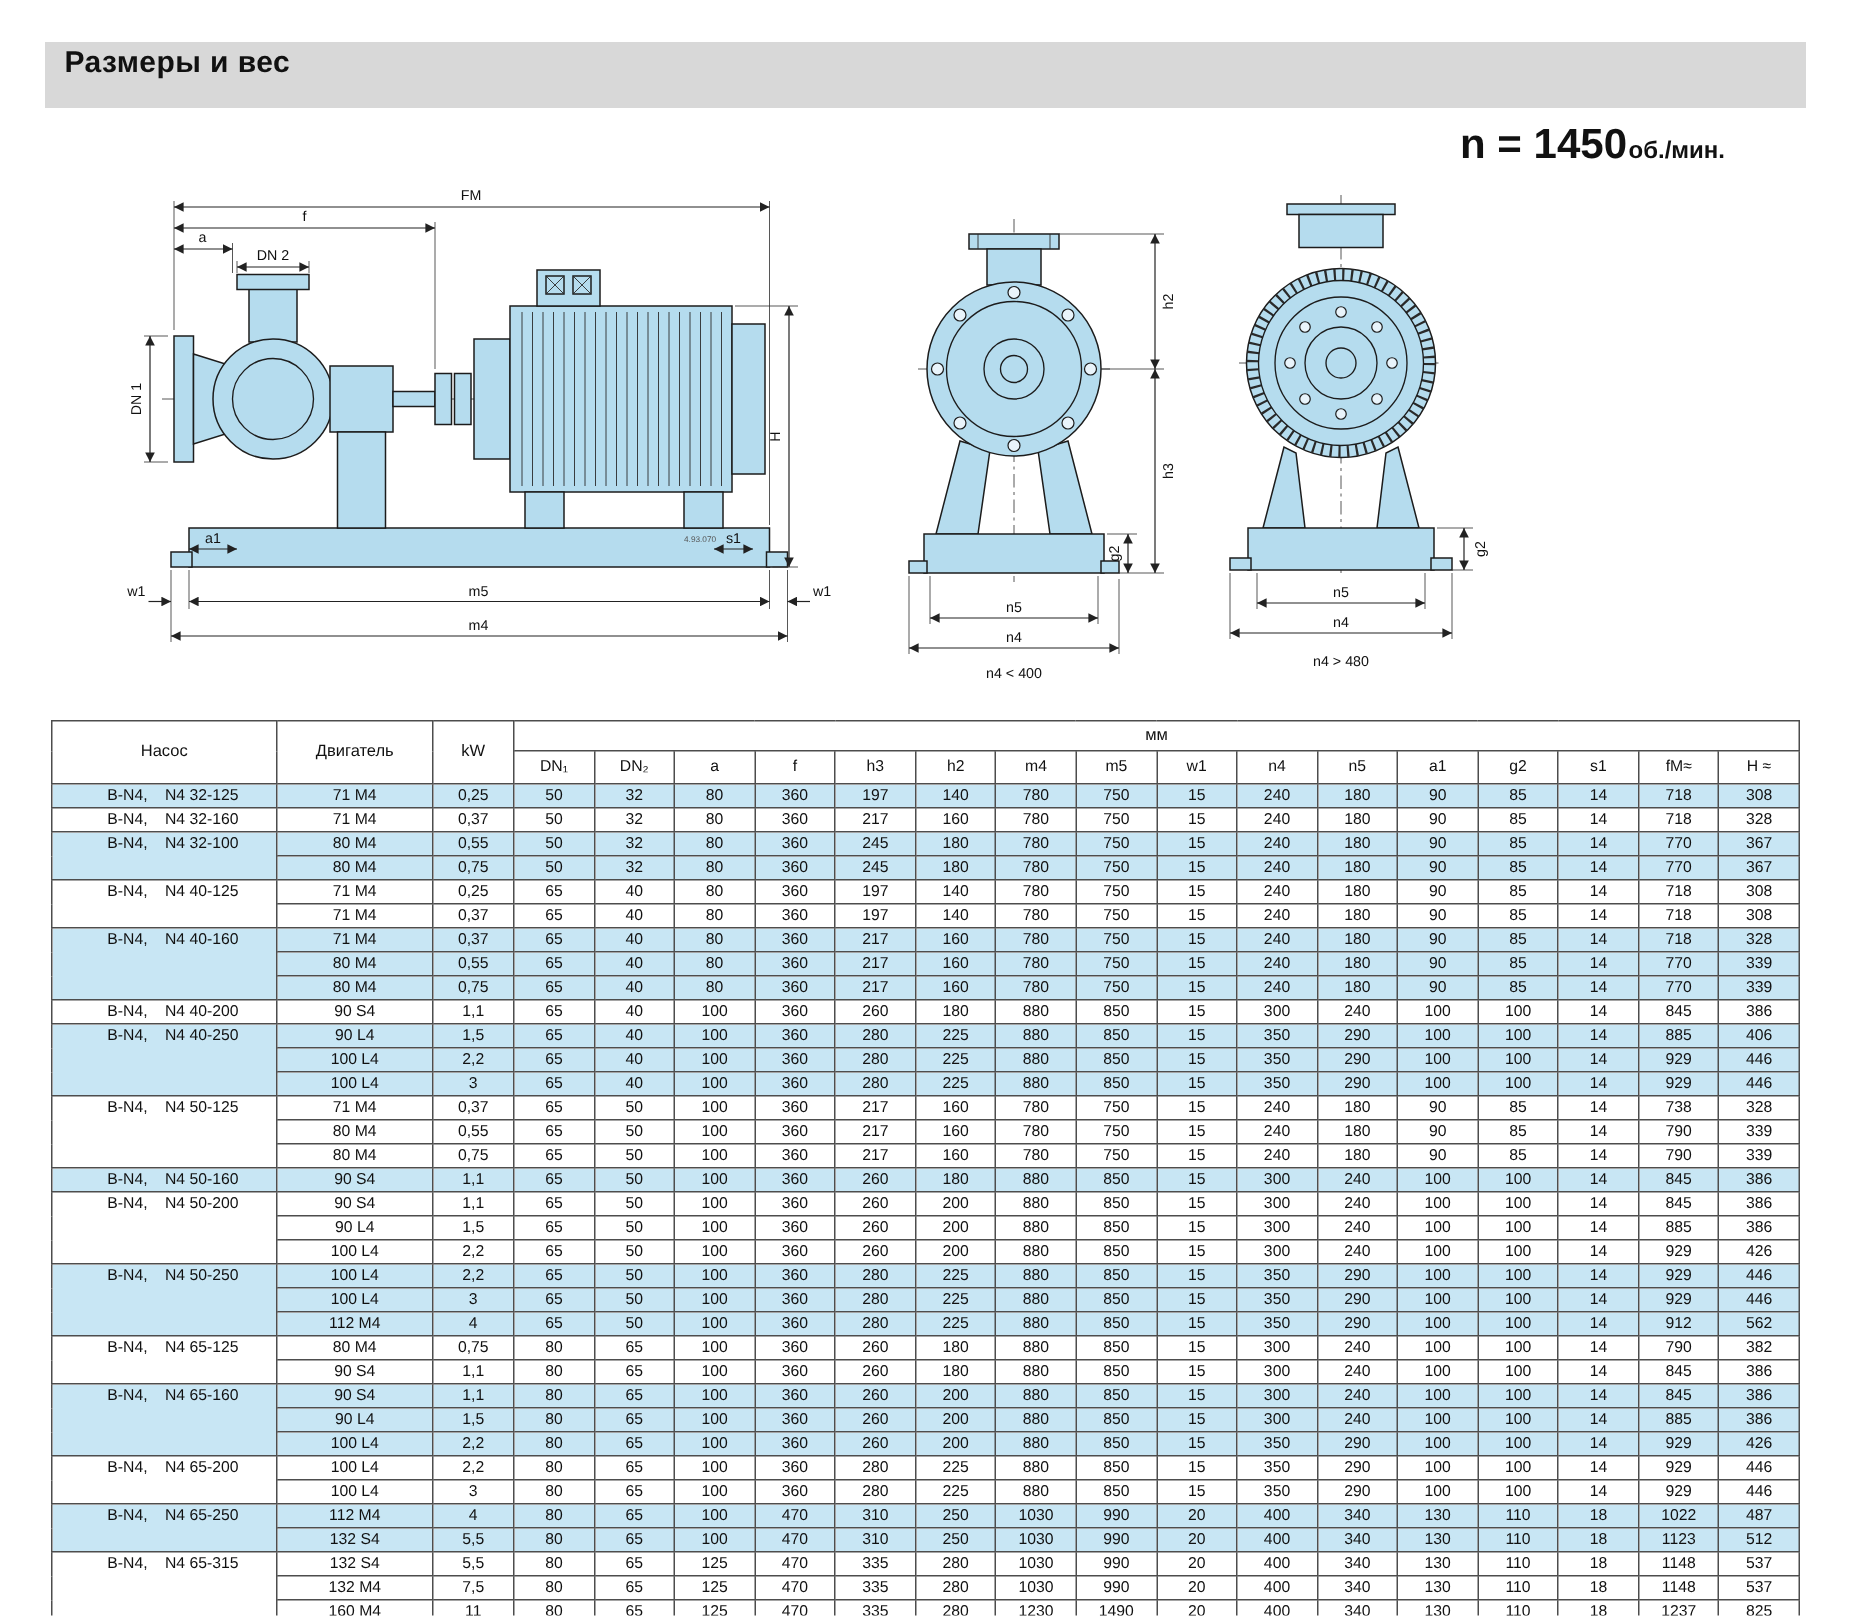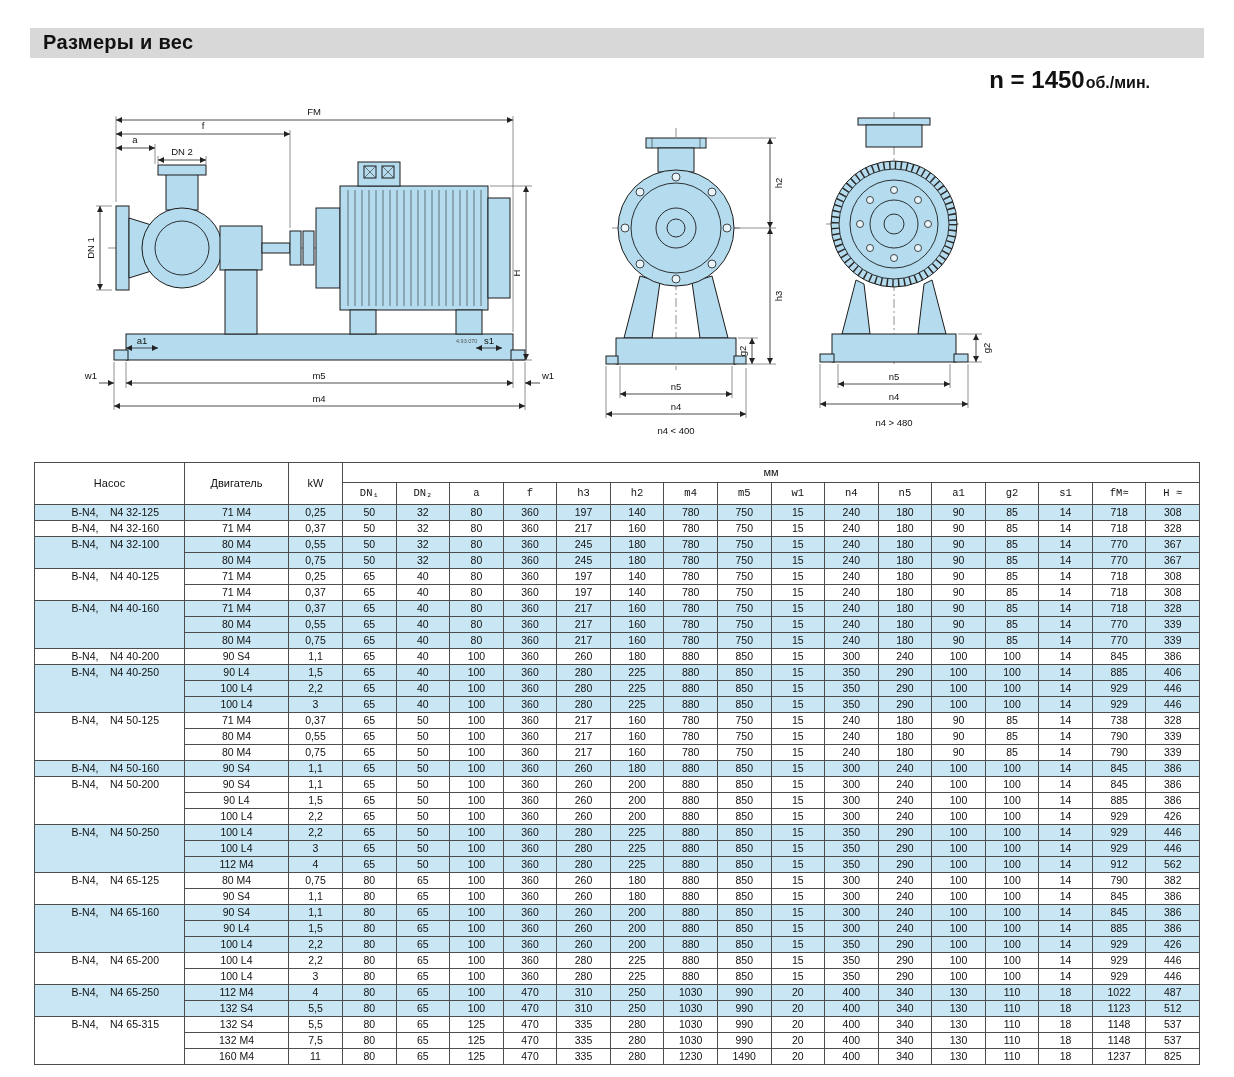--- a/index.html
+++ b/index.html
@@ -6,25 +6,25 @@
   html,body { background:#fff; }
   body {
     width: 1234px; height: 1077px;
     font-family: "Liberation Sans", sans-serif;
     color: #111; position: relative; overflow: hidden;
   }
   .title-bar {
     margin: 28px 30px 0 30px;
     background: #d8d8d8;
     font-size: 20px; font-weight: bold;
-    padding: 3px 0 4px 13px;
+    padding: 3px 0 18px 13px;
     letter-spacing: .3px;
   }
   .rpm-line { text-align: right; margin: 8px 84px 0 0; white-space: nowrap; }
-  .rpm-value { font-size: 24px; font-weight: bold; }
+  .rpm-value { font-size: 28px; font-weight: bold; }
   .rpm-units { font-size: 16px; font-weight: bold; margin-left: 1px; }
 
   .drawings { display: flex; align-items: flex-start; padding-left: 58px; margin-top: 4px; }
   .fig2 { margin-left: 8px; margin-top: 22px; }
   .fig3 { margin-left: 18px; margin-top: 12px; }
 
   svg { font-family: "Liberation Sans", sans-serif; }
   .fb   { fill: #b5dcee; stroke: #1c1c1c; stroke-width: 1; }
   .lnf  { fill: none; stroke: #1c1c1c; stroke-width: .9; }
   .boltc{ fill: #e9f4fb; stroke: #1c1c1c; stroke-width: .8; }
@@ -41,21 +41,21 @@
     width: 1166px; margin: 12px 34px 0 34px;
     border: 1.5px solid #333;
   }
   .dims th, .dims td {
     border: 1px solid #4d4d4d; text-align: center;
     font-size: 10.5px; line-height: 13px; padding: 1px 2px;
     overflow: hidden; white-space: nowrap;
   }
   .dims thead th { font-weight: normal; font-size: 11px; vertical-align: middle; }
   .dims thead th.unit-th { height: 20px; }
-  .dims thead th.dim-th { height: 22px; font-size: 10.5px; font-family: Liberation Mono, monospace; }
+  .dims thead th.dim-th { height: 22px; font-size: 10.5px; }
   .dims tbody td { height: 16px; }
   col.c-pump  { width: 150px; }
   col.c-motor { width: 104px; }
   col.c-kw    { width: 54px; }
   .pump-cell { text-align: left; vertical-align: top; padding-left: 12px; }
   .pump-prefix { display: inline-block; width: 50px; }
   .shaded td { background: #c8e6f4; }
 </style>
 </head>
 <body>

